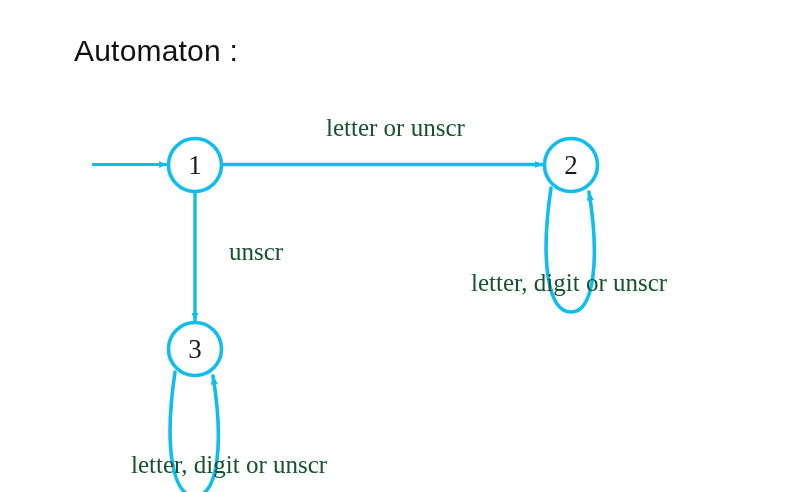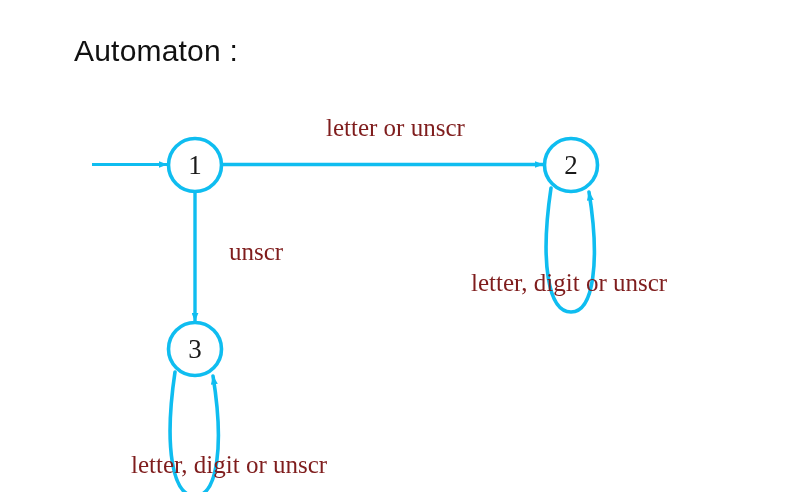--- a/index.html
+++ b/index.html
@@ -30,21 +30,21 @@
     font-size: 30px;
     font-weight: 400;
     color: #111111;
     letter-spacing: 0.2px;
     white-space: nowrap;
   }
   .edge-label {
     position: absolute;
     font-family: "Liberation Serif", serif;
     font-size: 25px;
-    color: #7f1d1d;
+    color: #14532d;
     white-space: nowrap;
     line-height: 1;
   }
   .state-num {
     font-family: "Liberation Serif", serif;
     font-size: 27px;
     fill: #1a1a1a;
   }
   svg.graph-layer {
     position: absolute;

